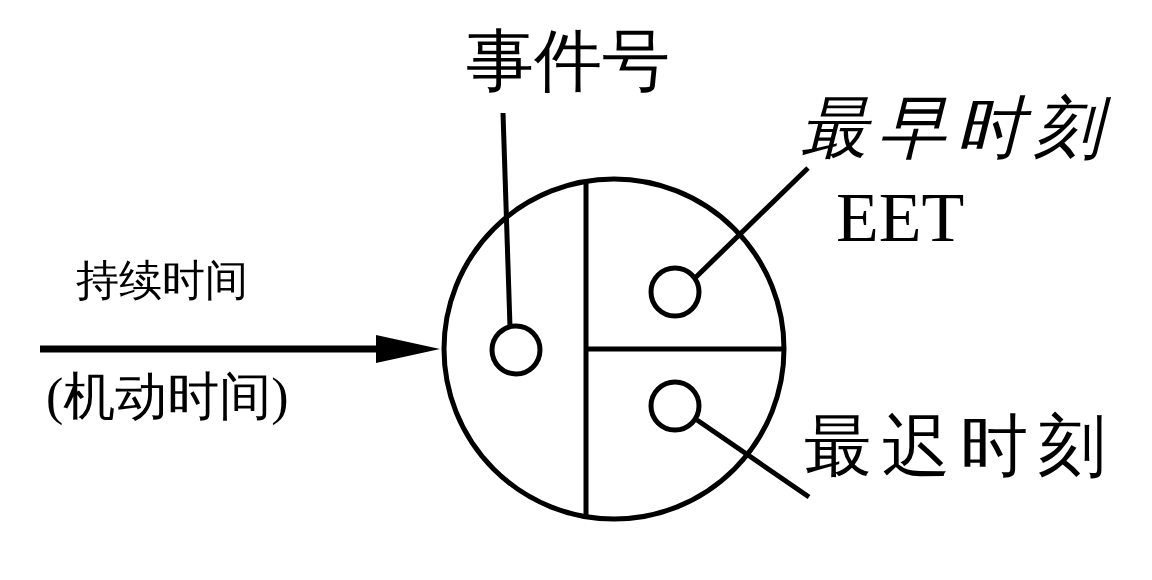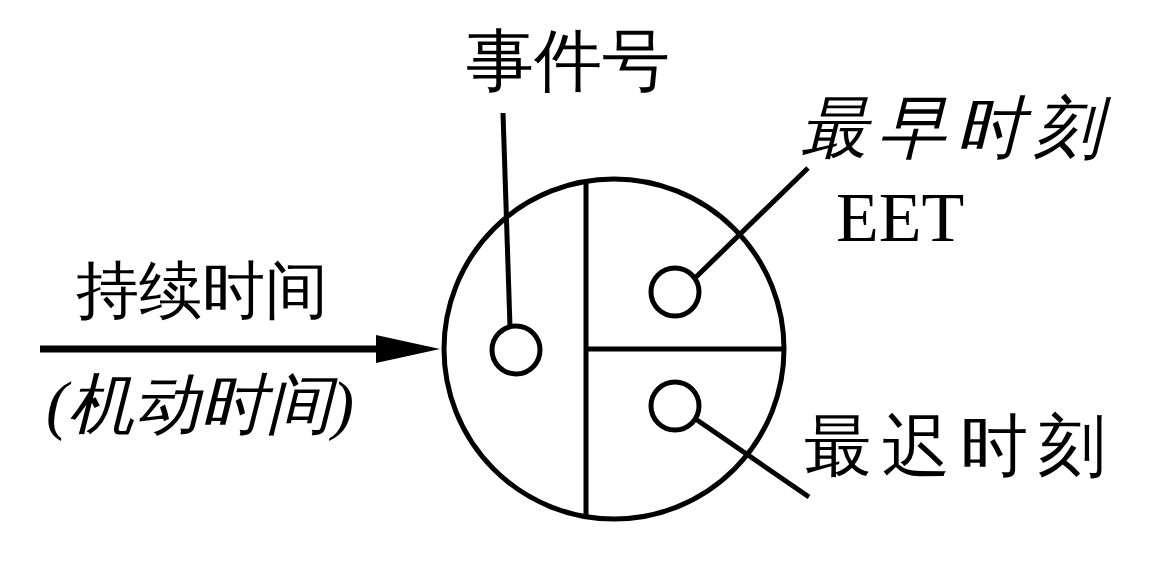--- a/index.html
+++ b/index.html
@@ -26,22 +26,22 @@
   .label {
     position: absolute;
     color: var(--ink);
     line-height: 1.05;
     white-space: nowrap;
     font-family: "Liberation Serif", "DejaVu Serif", serif;
   }
   .label-cn-lg { font-size: 68px; }
   .label-cn-spaced { font-size: 68px; letter-spacing: 10px; }
   .label-abbr { font-size: 70px; }
-  .duration-label { font-size: 63px; }
-  .slack-label { font-size: 66px; font-style: italic; }
+  .duration-label { font-size: 43px; }
+  .slack-label { font-size: 52px; }
 </style>
 </head>
 <body>
 
 <div class="stage">
 
   <svg class="shapes" viewBox="0 0 1152 580" aria-hidden="true">
 
     <line x1="40" y1="349" x2="384" y2="349" stroke="#000" stroke-width="7"></line>
     <polygon points="376,335 440,349 376,363" fill="#000"></polygon>

